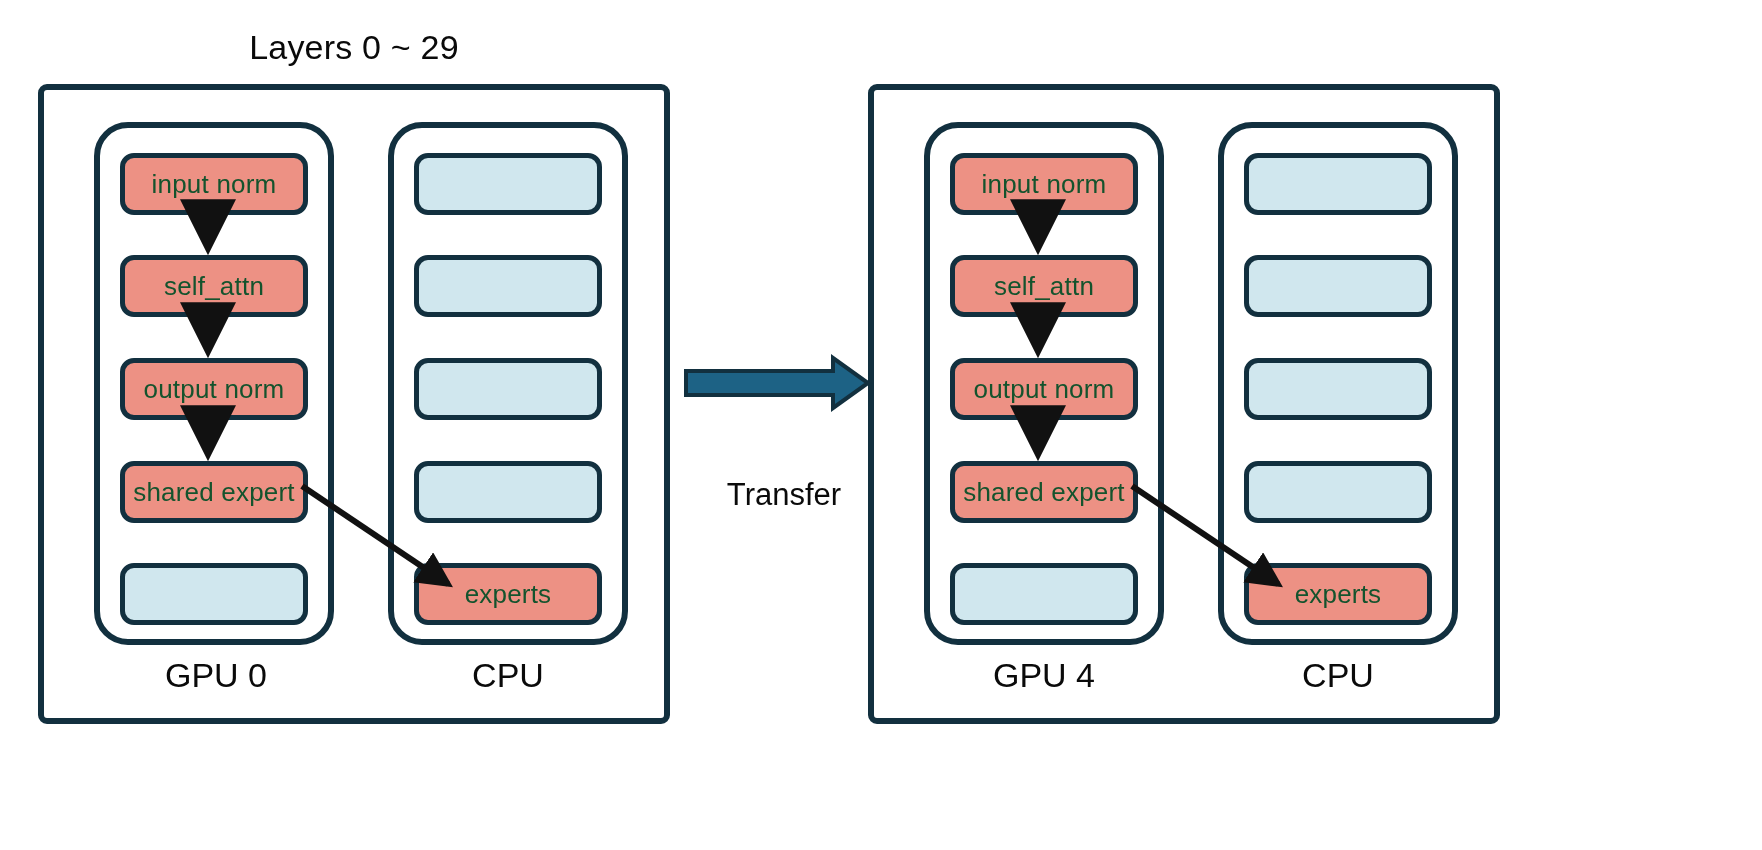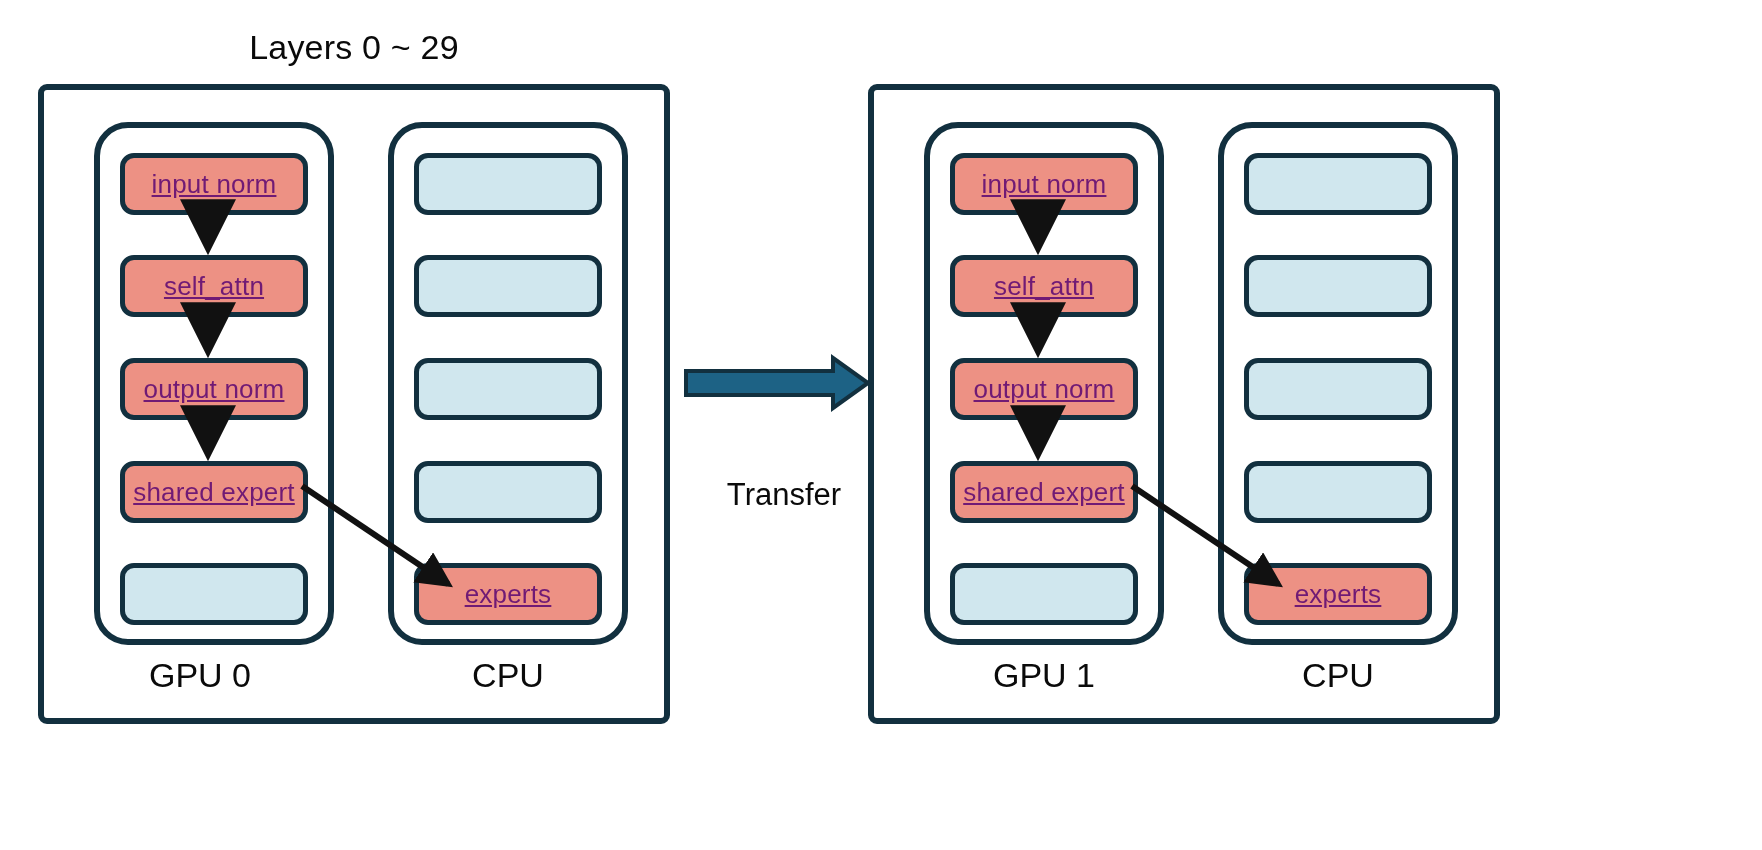--- a/index.html
+++ b/index.html
@@ -66,24 +66,23 @@
   
   .slot {
     position: absolute;
     box-sizing: border-box;
     border: 5px solid #12303f;
     border-radius: 14px;
     display: flex;
     align-items: center;
     justify-content: center;
     font-size: 26px;
-    color: #701a75;
+    color: #14532d;
     white-space: nowrap;
     letter-spacing: 0.2px;
-    text-decoration: underline;
   }
   .slot.active  { background: #ed9184; }
   .slot.idle    { background: #d0e7ee; }
 
   
   .overlay {
     position: absolute;
     top: 0; left: 0;
     width: 1762px;
     height: 850px;
@@ -103,21 +102,21 @@
 <body>
 
 <div id="stage">
 
   <div class="group" id="grp-left" style="left:38px; top:84px; width:632px; height:640px;">
 
     <div class="group-title">Layers 0 ~ 29</div>
 
     <div class="column" style="left:50px; top:32px; width:240px; height:523px;">
     </div>
-    <div class="column-label" style="left:36px; top:566px; width:240px;">GPU 0</div>
+    <div class="column-label" style="left:52px; top:566px; width:240px;">GPU 0</div>
 
     <div class="column" style="left:344px; top:32px; width:240px; height:523px;">
     </div>
     <div class="column-label" style="left:344px; top:566px; width:240px;">CPU</div>
 
     <div class="slot active" style="left:76px; top:63px; width:188px; height:62px;">input norm</div>
     <div class="slot active" style="left:76px; top:165px; width:188px; height:62px;">self_attn</div>
     <div class="slot active" style="left:76px; top:268px; width:188px; height:62px;">output norm</div>
     <div class="slot active" style="left:76px; top:371px; width:188px; height:62px;">shared expert</div>
     <div class="slot idle" style="left:76px; top:473px; width:188px; height:62px;"></div>
@@ -127,21 +126,21 @@
     <div class="slot idle" style="left:370px; top:268px; width:188px; height:62px;"></div>
     <div class="slot idle" style="left:370px; top:371px; width:188px; height:62px;"></div>
     <div class="slot active" style="left:370px; top:473px; width:188px; height:62px;">experts</div>
   </div>
 
   <div class="group" id="grp-right" style="left:868px; top:84px; width:632px; height:640px;">
 
 
     <div class="column" style="left:50px; top:32px; width:240px; height:523px;">
     </div>
-    <div class="column-label" style="left:50px; top:566px; width:240px;">GPU 1</div>
+    <div class="column-label" style="left:50px; top:566px; width:240px;">GPU 4</div>
 
     <div class="column" style="left:344px; top:32px; width:240px; height:523px;">
     </div>
     <div class="column-label" style="left:344px; top:566px; width:240px;">CPU</div>
 
     <div class="slot active" style="left:76px; top:63px; width:188px; height:62px;">input norm</div>
     <div class="slot active" style="left:76px; top:165px; width:188px; height:62px;">self_attn</div>
     <div class="slot active" style="left:76px; top:268px; width:188px; height:62px;">output norm</div>
     <div class="slot active" style="left:76px; top:371px; width:188px; height:62px;">shared expert</div>
     <div class="slot idle" style="left:76px; top:473px; width:188px; height:62px;"></div>

